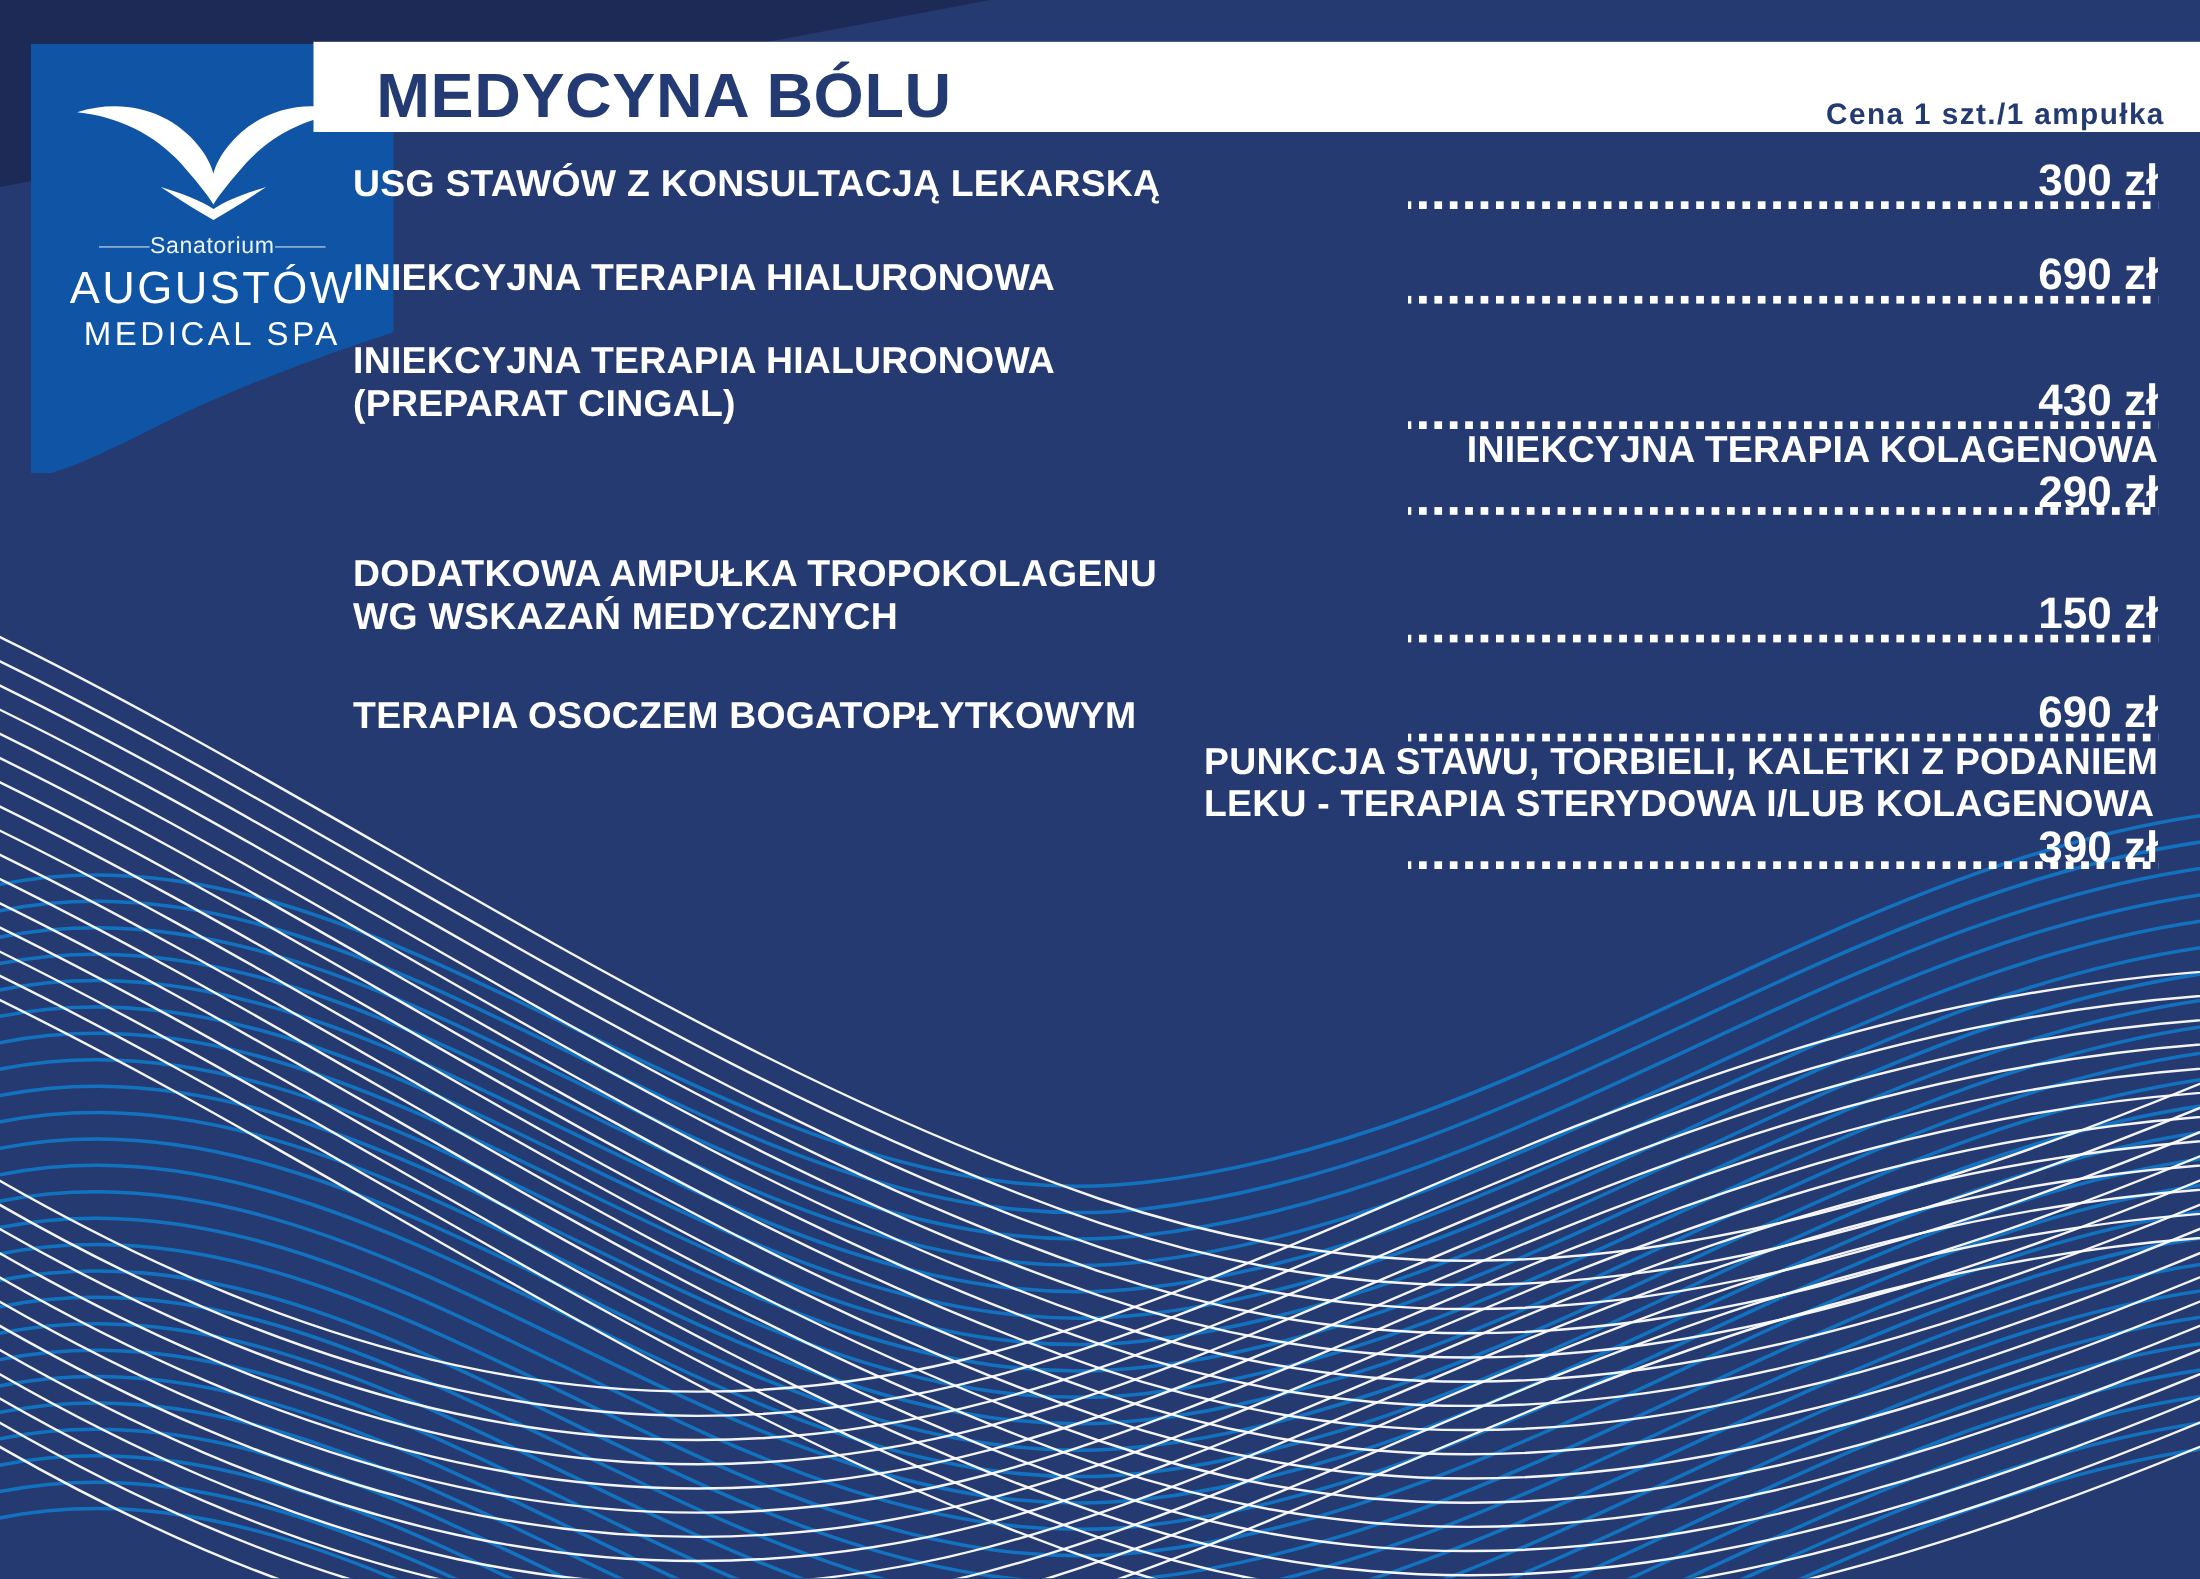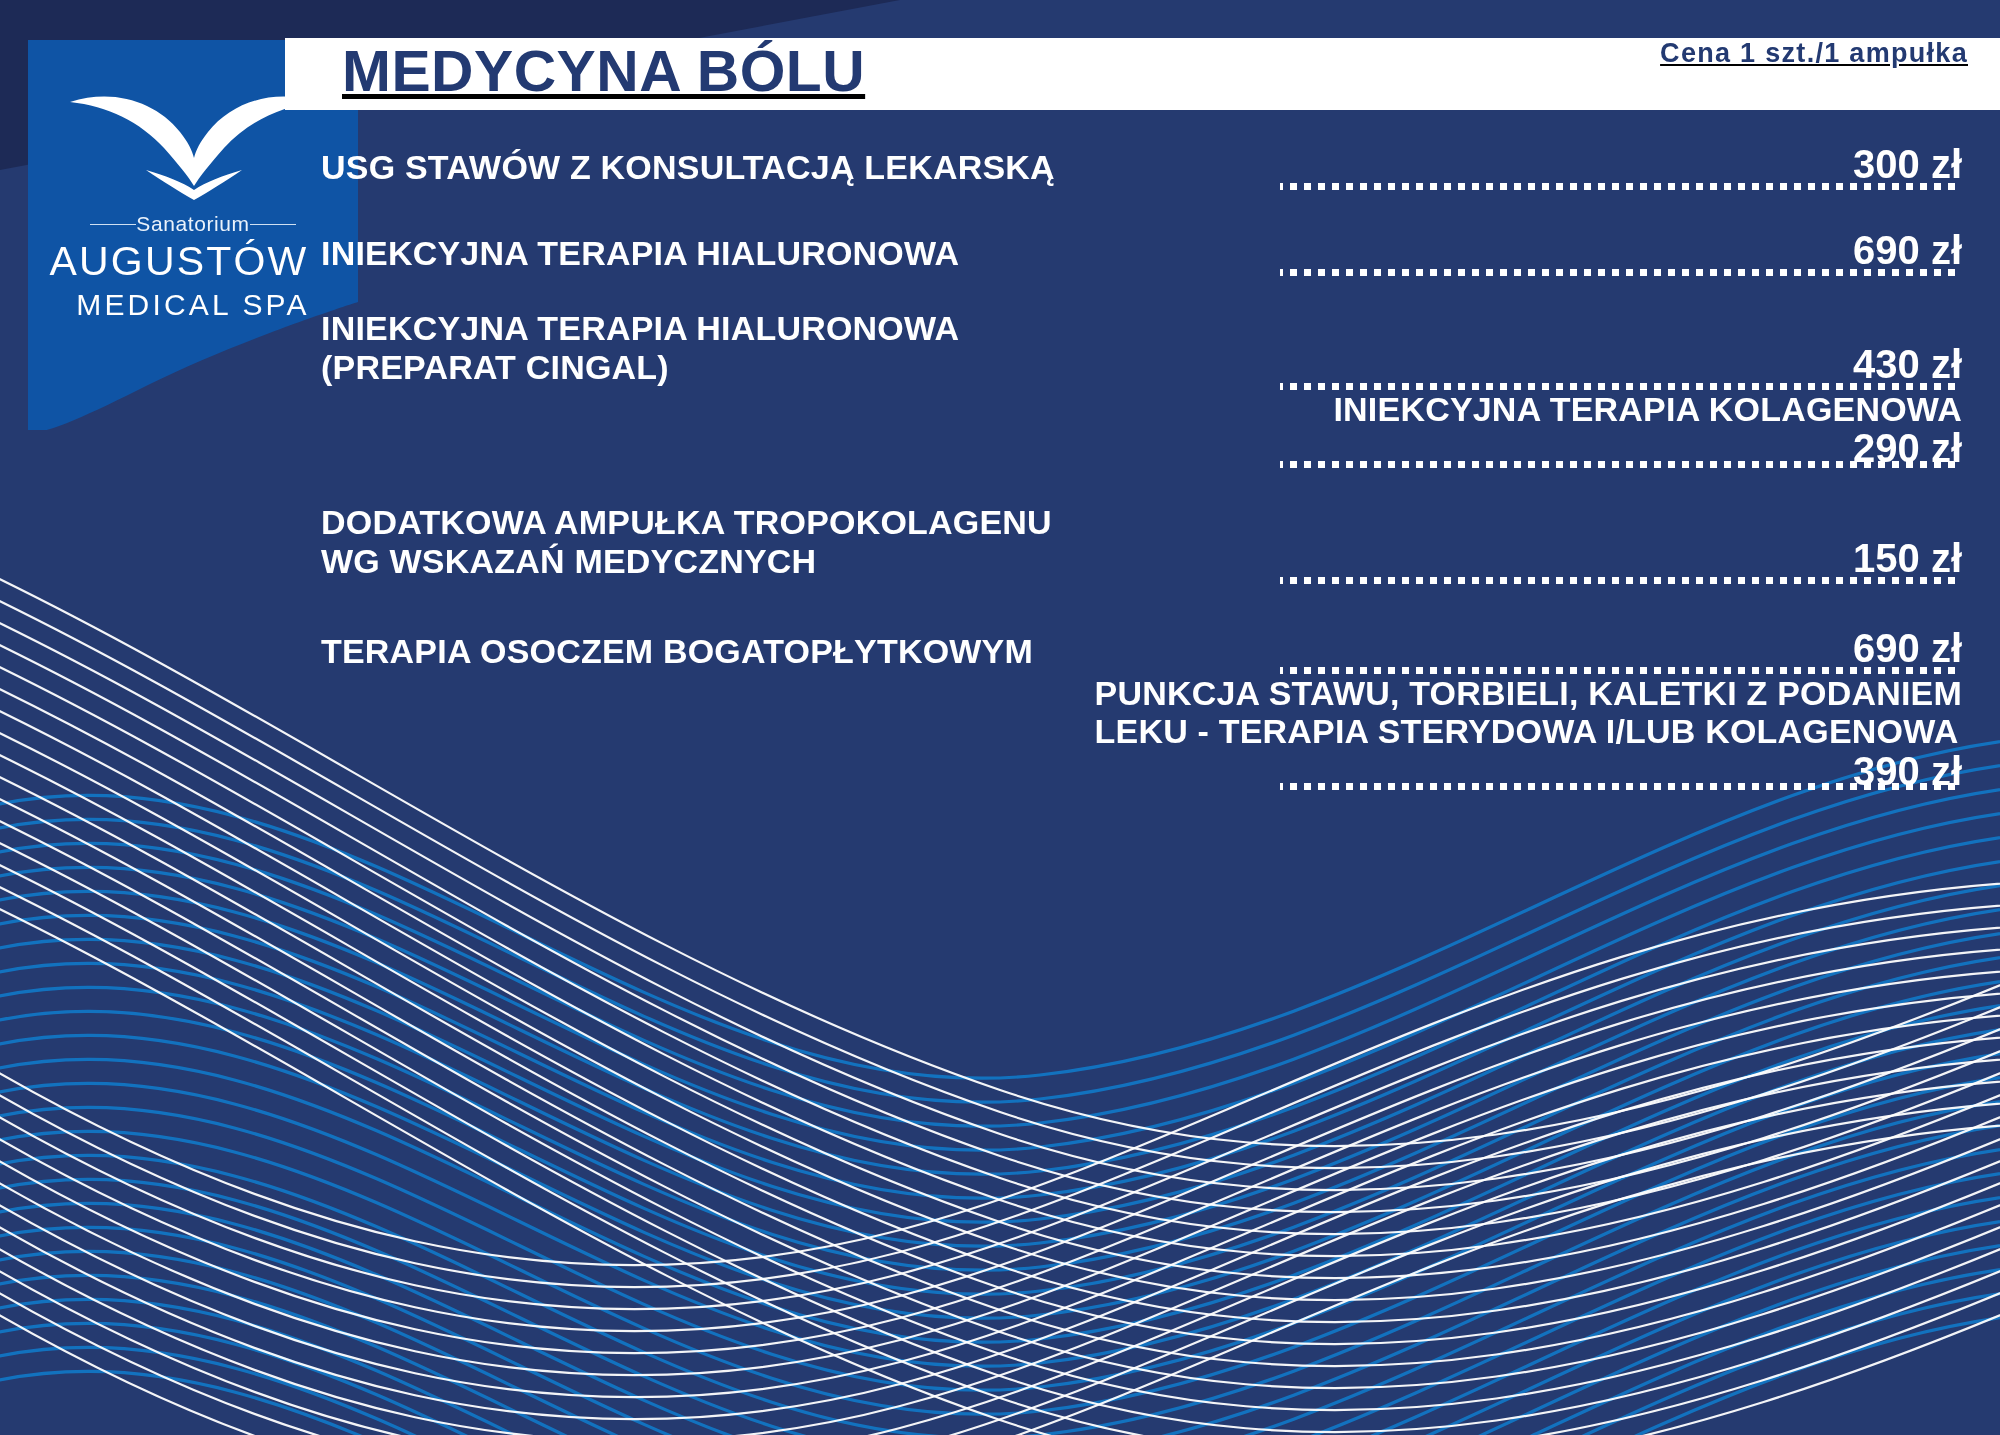--- a/index.html
+++ b/index.html
@@ -34,32 +34,32 @@
   .logo-sanatorium-row{
     position:absolute;left:28px;top:212px;width:330px;
     display:flex;align-items:center;justify-content:center;
   }
   .logo-rule{height:1px;background:#cfe0f2;flex:0 0 46px;}
   .logo-sanatorium{
     color:#eaf2fb;font-size:21px;letter-spacing:.6px;
     font-family:"Liberation Sans", sans-serif;white-space:nowrap;
   }
   .logo-augustow{
-    position:absolute;left:14px;top:238px;width:330px;text-align:center;
+    position:absolute;left:28px;top:238px;width:330px;text-align:center;
     color:#ffffff;font-size:41px;letter-spacing:2.2px;font-weight:400;
   }
   .logo-medspa{
     position:absolute;left:28px;top:288px;width:330px;text-align:center;
     color:#ffffff;font-size:30px;letter-spacing:3.2px;font-weight:400;
   }
   
   .header-bar{
-    position:absolute;left:285px;top:38px;right:0;height:72px;
+    position:absolute;left:285px;top:38px;right:0;height:82px;
     background:#ffffff;
-    display:flex;align-items:flex-start;text-decoration:underline;
+    display:flex;align-items:flex-end;
   }
   .header-title{
     color:#233a72;font-size:57px;font-weight:700;
     letter-spacing:.5px;margin-left:57px;
     font-family:"Liberation Sans", sans-serif;
     transform:scaleX(1.03);transform-origin:left center;
     white-space:nowrap;
   }
   .header-price-label{
     margin-left:auto;margin-right:32px;

